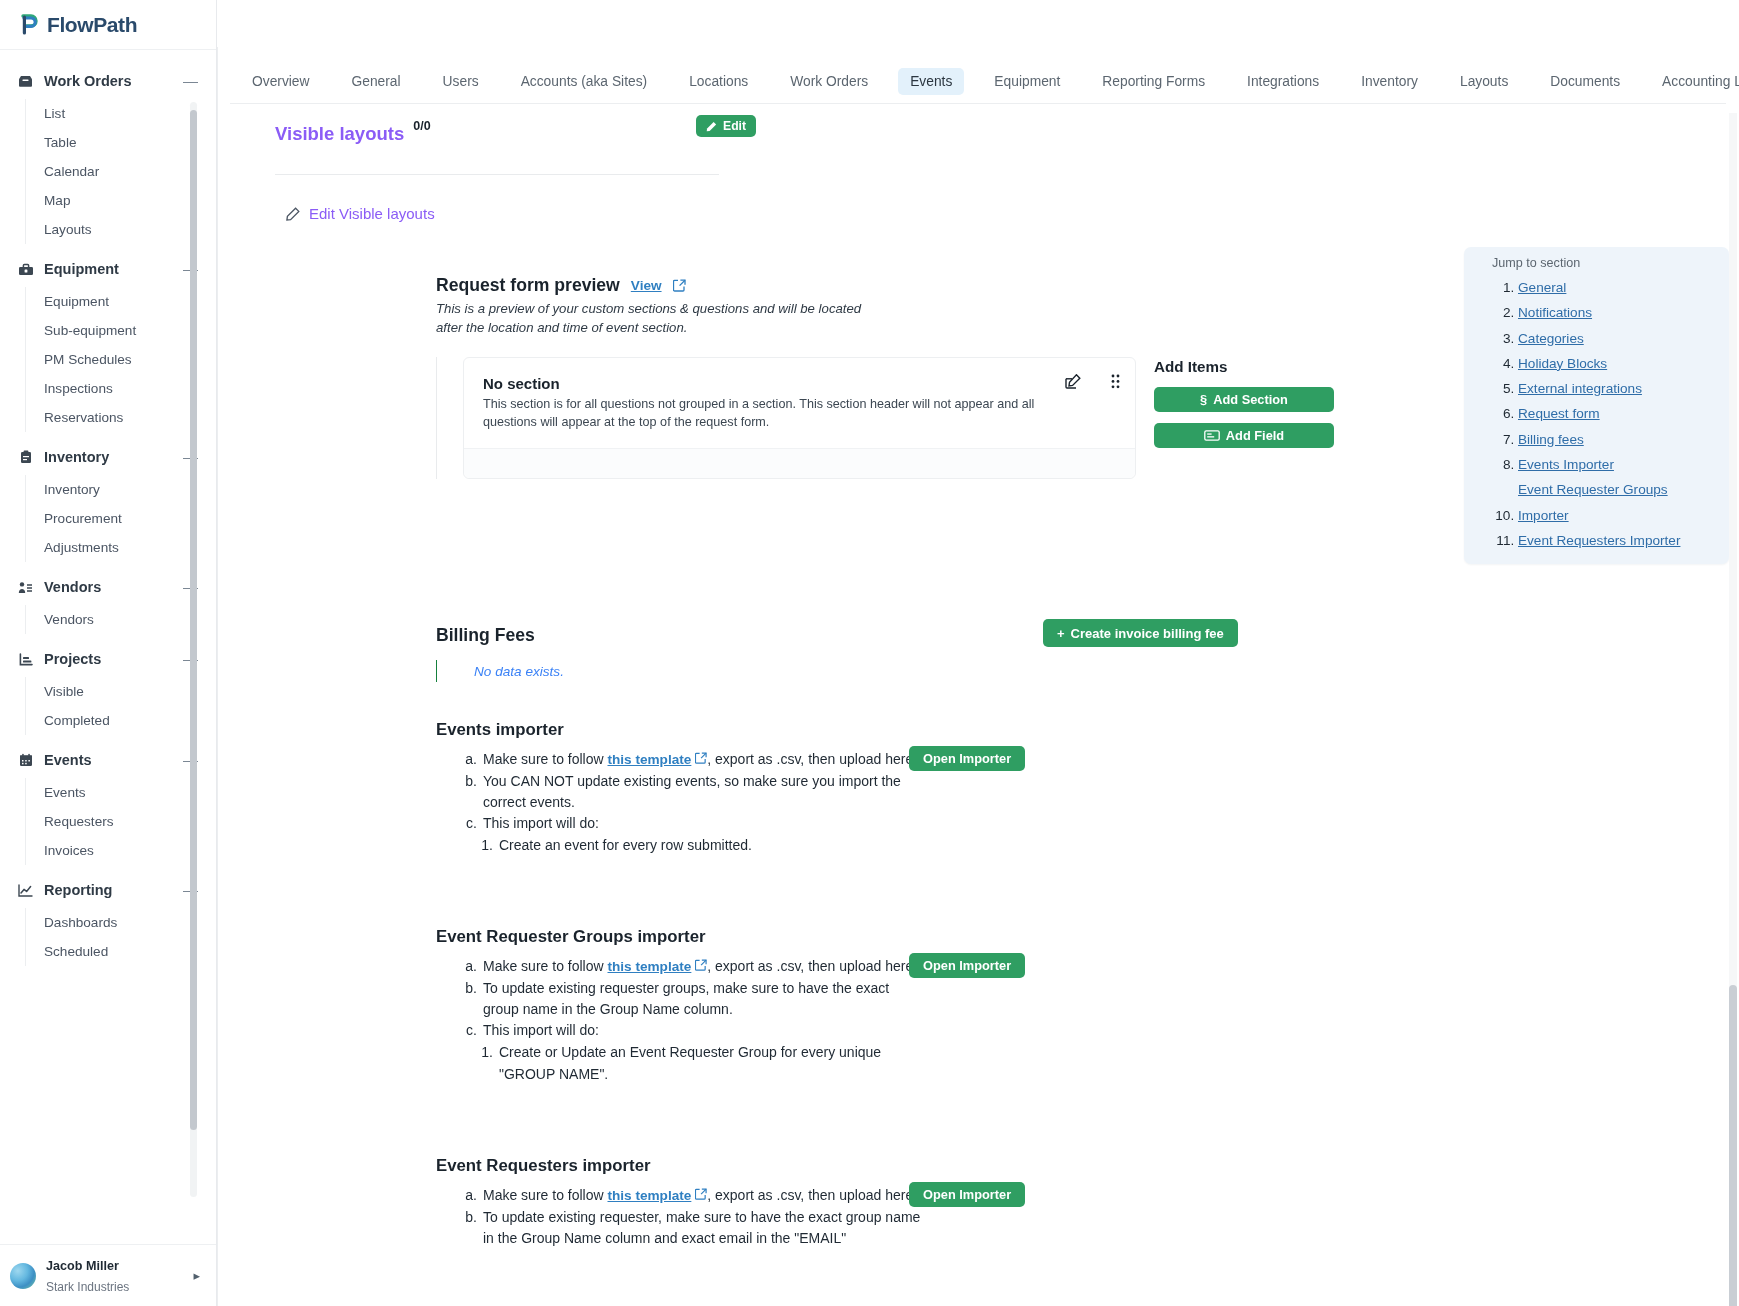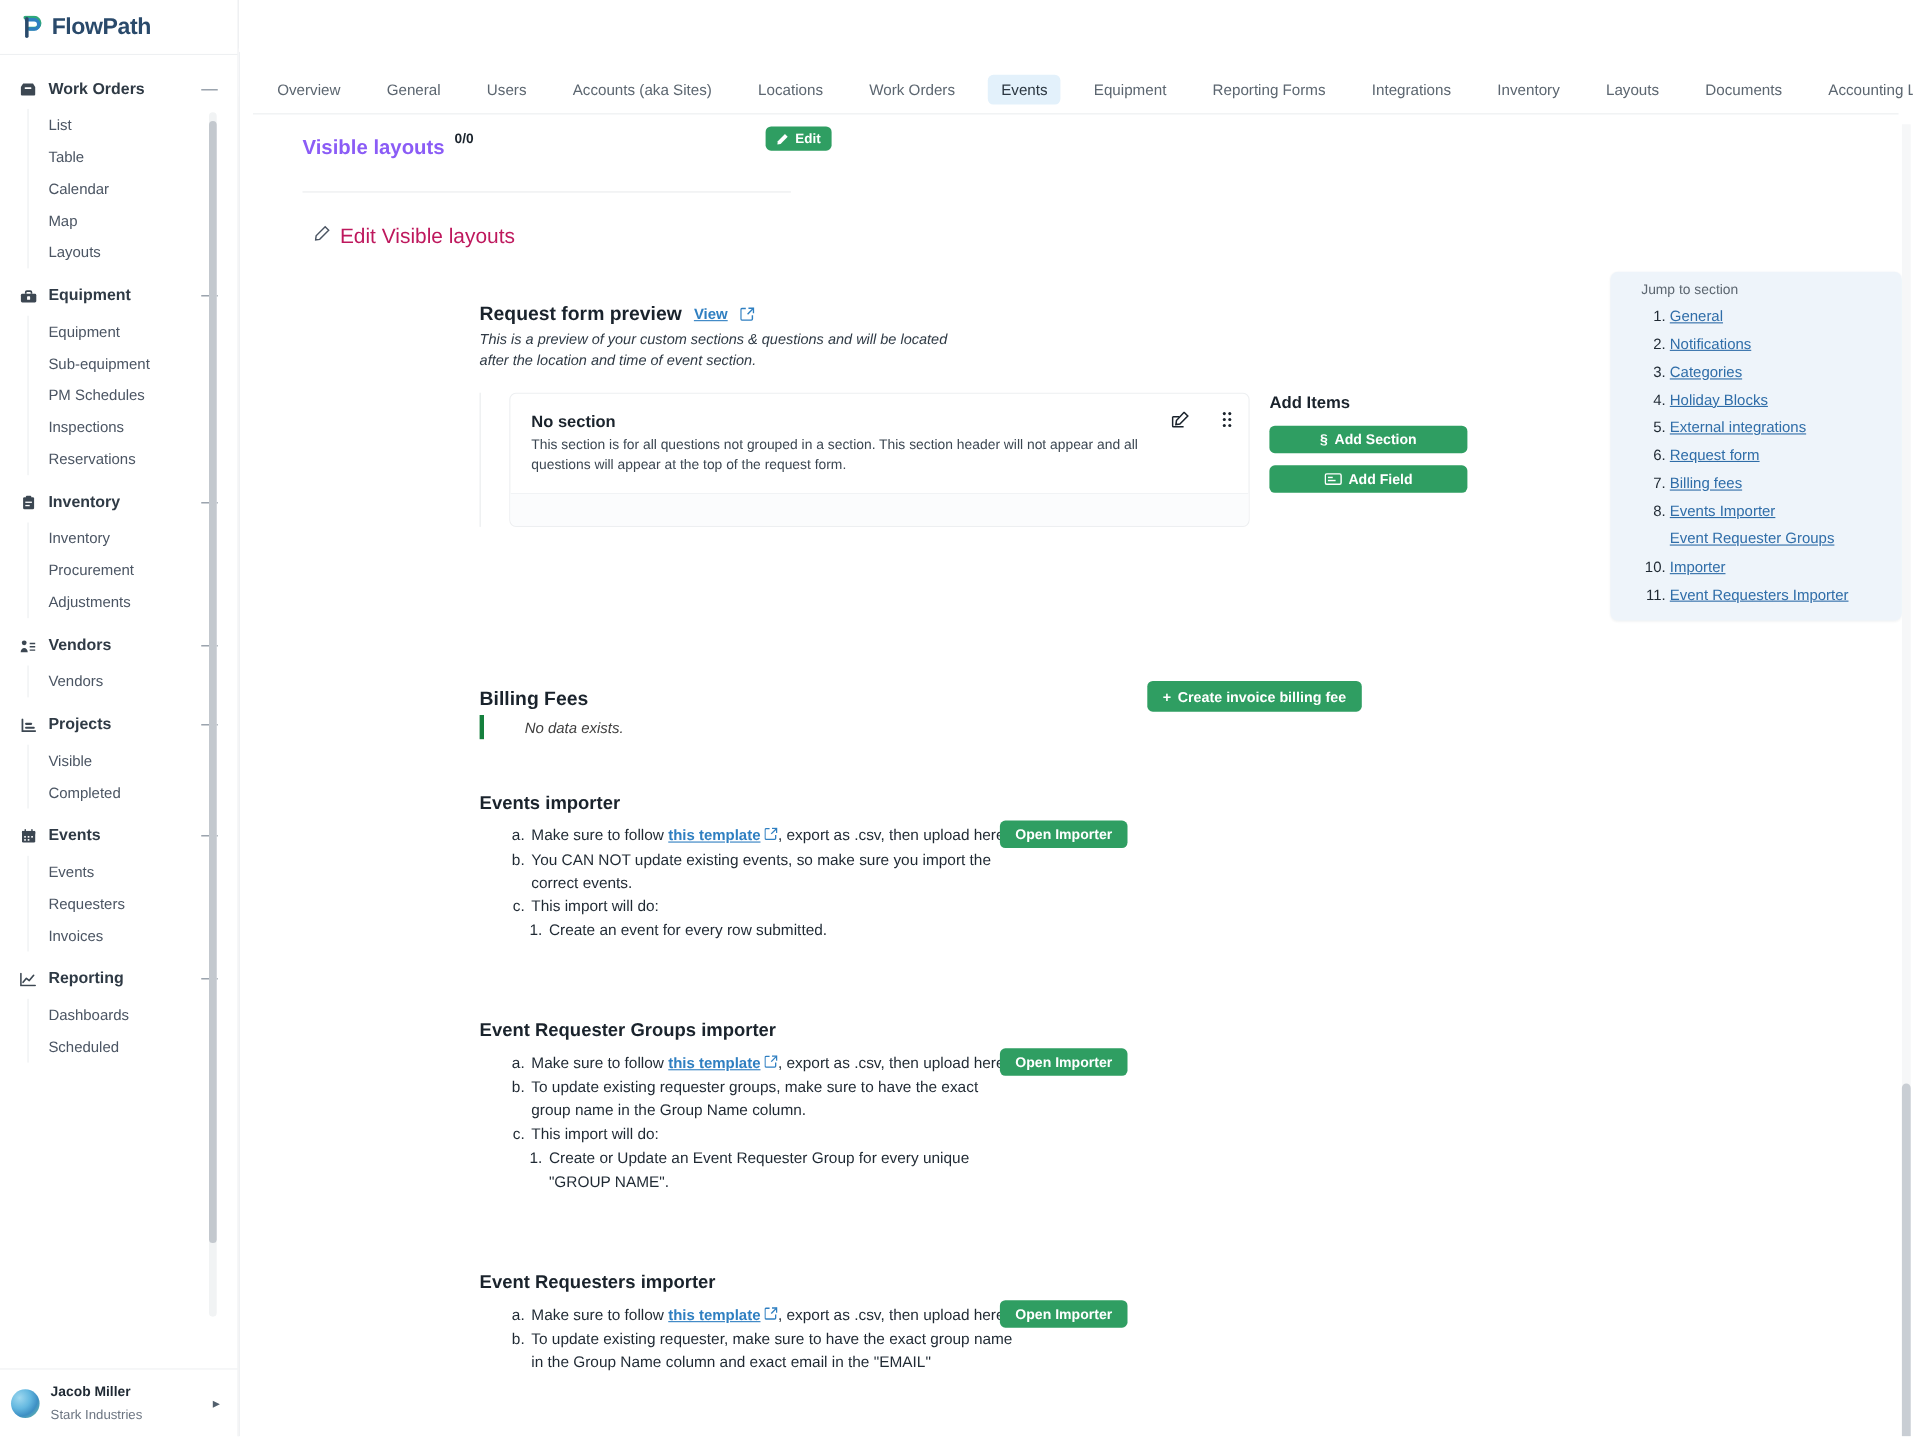--- a/index.html
+++ b/index.html
@@ -153,22 +153,22 @@
   .btn-edit {
     position:absolute; left:466px; top:10px;
     height:22px; padding:0 10px; font-size:12.2px;
   }
   .vl-rule {
     position:absolute; left:45px; top:69px; width:444px; height:1px;
     background:#e9ebed;
   }
   .vl-editlink {
     position:absolute; left:56px; top:100px;
-    display:flex; align-items:flex-start; gap:9px;
-    font-size:19px; color:#be185d; cursor:pointer;
+    display:flex; align-items:center; gap:9px;
+    font-size:15px; color:#8b5cf6; cursor:pointer;
   }
 
   
   .rfp { position:absolute; left:0; top:170px; width:100%; }
   .rfp-title-row {
     display:flex; align-items:center; gap:11px; padding-left:3px;
   }
   .h-sec { font-size:17.6px; font-weight:bold; color:#1a232c; }
   .link {
     color:#2f7fc1; text-decoration:underline; cursor:pointer;
@@ -207,23 +207,23 @@
   .ai-title { font-size:15.2px; font-weight:bold; color:#1a232c; }
   .btn-block {
     width:180px; height:25px; margin-top:12px; font-size:12.8px;
   }
   .btn-block.second { margin-top:11px; }
 
   
   .bf { position:absolute; left:0; top:520px; width:100%; }
   .bf-title { font-size:17.6px; font-weight:bold; color:#1a232c; padding-left:3px; }
   .bf-empty {
-    margin-top:4px; margin-left:3px; padding-left:37px;
-    border-left:4px solid #15803d; font-style:italic; font-size:13.6px;
-    color:#404040; height:22px; display:flex; align-items:center;
+    margin-top:14px; margin-left:3px; padding-left:37px;
+    border-left:1px solid #15803d; font-style:italic; font-size:13.6px;
+    color:#3b82f6; height:22px; display:flex; align-items:center;
   }
   .btn-invoice {
     position:absolute; left:826px; top:-6px; height:28px;
     padding:0 14px; font-size:13px;
   }
 
   
   .imp { position:absolute; left:0; width:100%; }
   .imp-title { font-size:16.8px; font-weight:bold; color:#1a232c; padding-left:3px; }
   .imp-rows { margin-top:9px; position:relative; }

